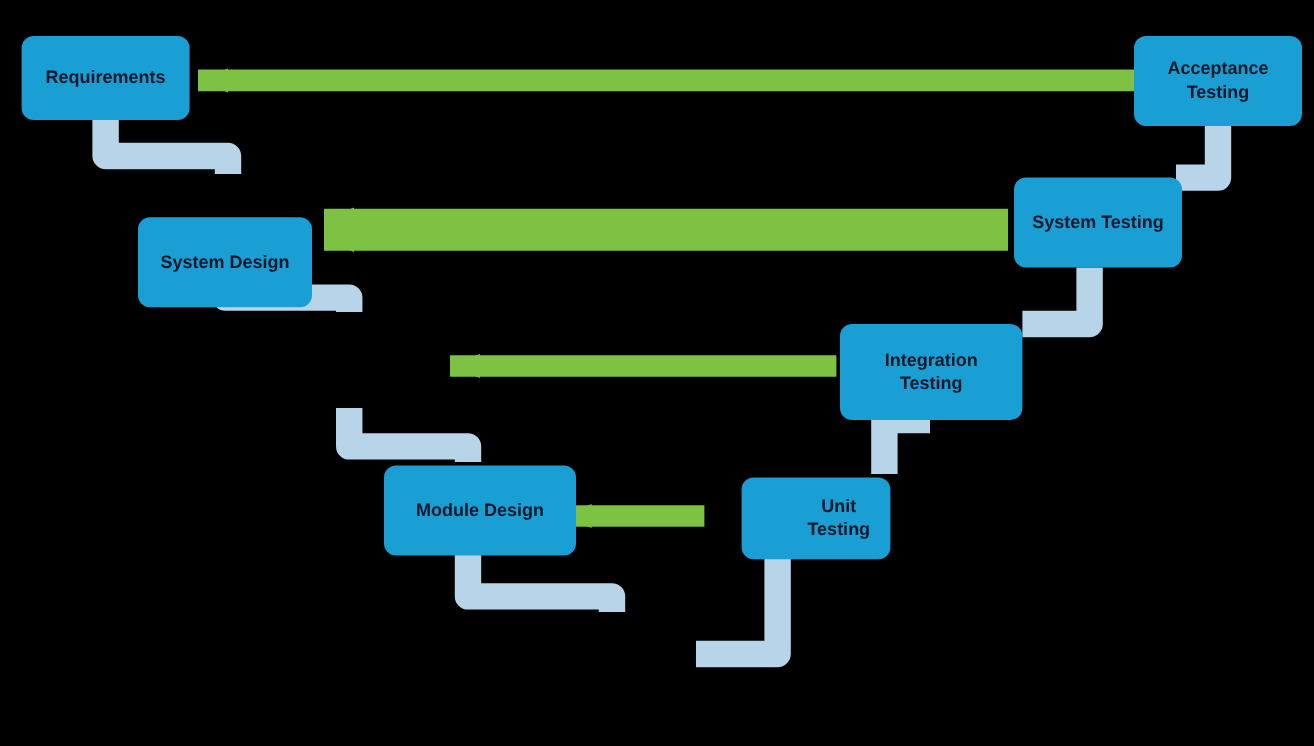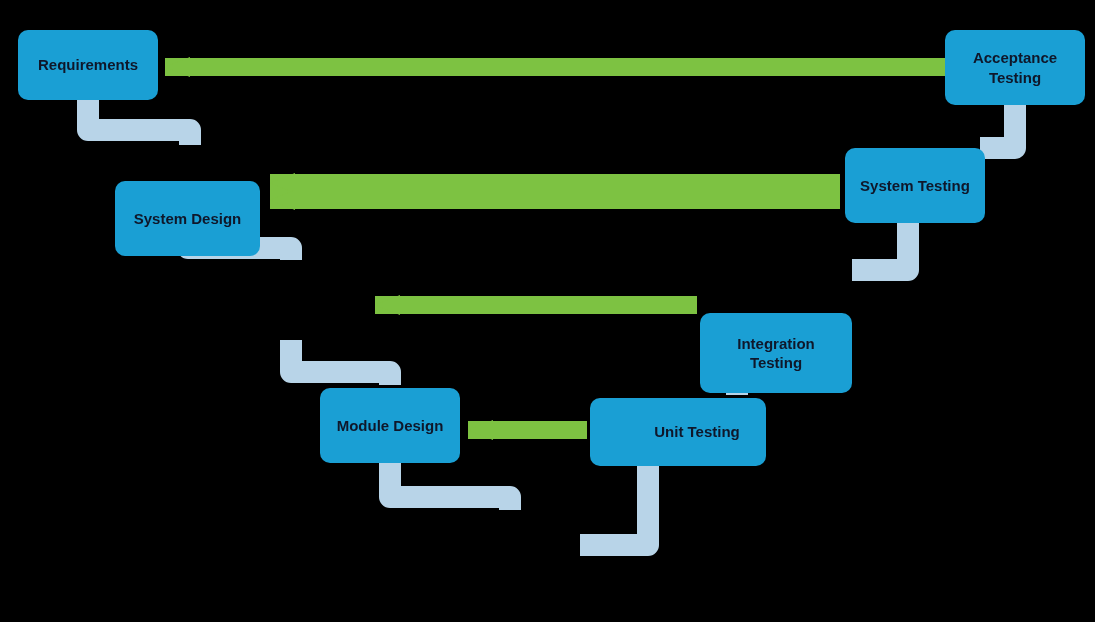--- a/index.html
+++ b/index.html
@@ -74,22 +74,22 @@
     <line x1="697" y1="305" x2="375" y2="305" stroke="#7dc242" stroke-width="18"></line>
     <polygon points="375,305 400,295 400,315" fill="#7dc242"></polygon>
 
     <line x1="587" y1="430" x2="468" y2="430" stroke="#7dc242" stroke-width="18"></line>
     <polygon points="468,430 493,420 493,440" fill="#7dc242"></polygon>
   </svg>
 
   <div class="box" style="left:18px;top:30px;width:140px;height:70px;">Requirements</div>
   <div class="box" style="left:115px;top:145px;width:145px;height:75px;margin-top:36px;">System
 Design</div>
-  <div class="box" style="left:320px;top:388px;width:140px;height:75px;">Module
+  <div class="box" style="left:320px;top:388px;width:160px;height:75px;">Module
 Design</div>
-  <div class="box" style="left:590px;top:398px;width:176px;height:68px;padding-left:48px;">Unit Testing</div>
-  <div class="box" style="left:700px;top:270px;width:152px;height:80px;margin-top:43px;">Integration
+  <div class="box" style="left:618px;top:398px;width:124px;height:68px;padding-left:48px;">Unit Testing</div>
+  <div class="box" style="left:700px;top:270px;width:152px;height:80px;">Integration
 Testing</div>
   <div class="box" style="left:845px;top:148px;width:140px;height:75px;text-align:center;">System
 Testing</div>
   <div class="box" style="left:945px;top:30px;width:140px;height:75px;">Acceptance
 Testing</div>
 </div>
 
 </body></html>

